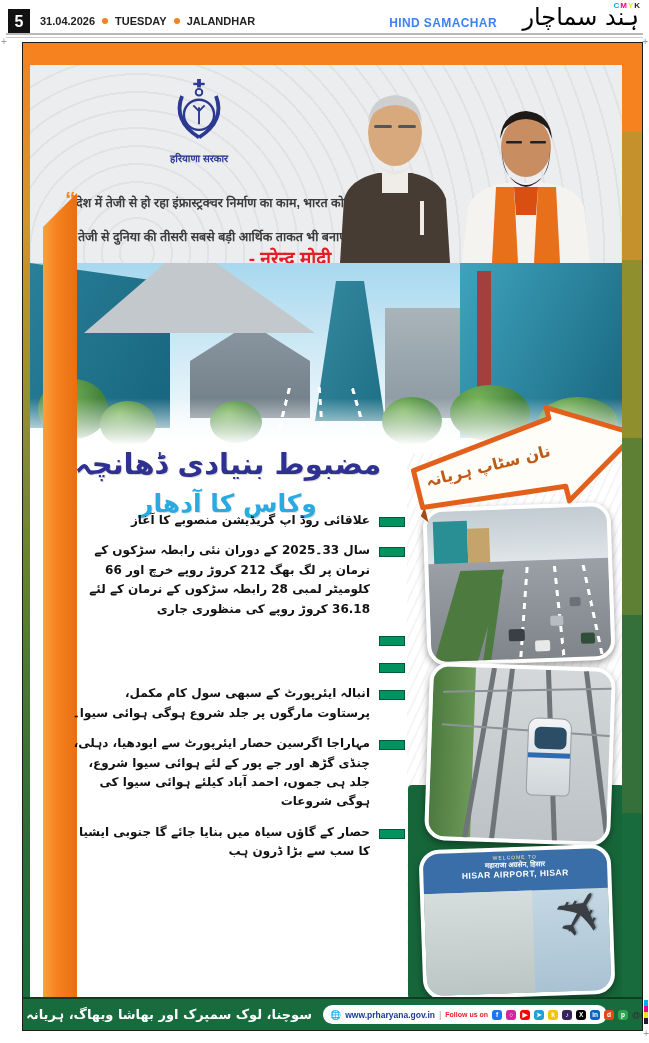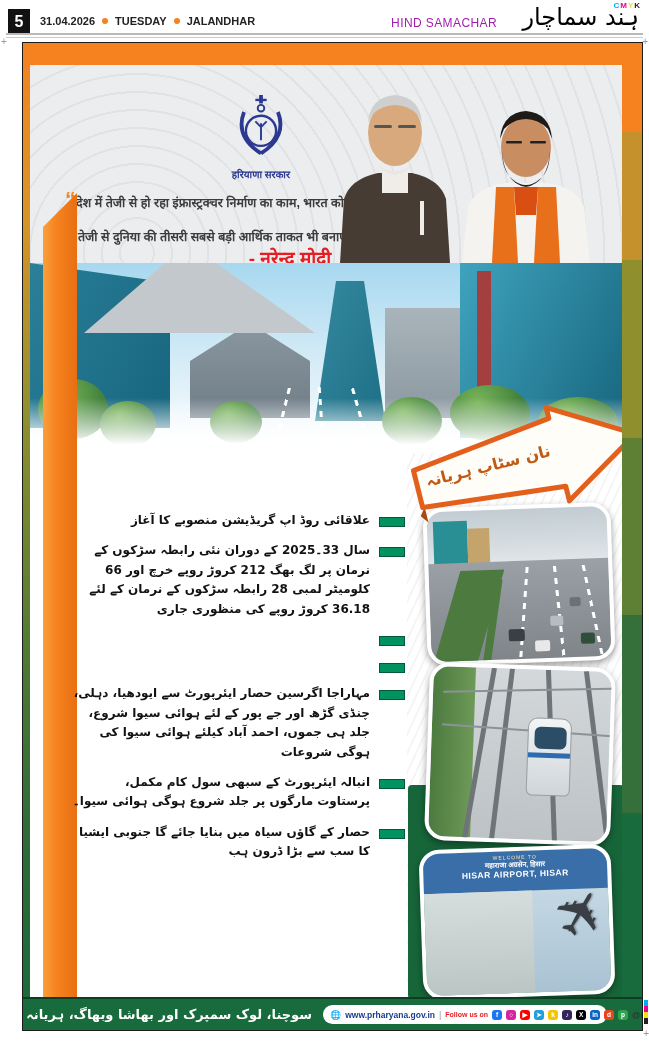--- a/index.html
+++ b/index.html
@@ -13,39 +13,39 @@
   
   .cmyk { right:8px; top:1px; font-size:8px; font-weight:bold; letter-spacing:1px; }
   .cmyk span:nth-child(1){color:#00aeef}.cmyk span:nth-child(2){color:#ec008c}
   .cmyk span:nth-child(3){color:#f7e017}.cmyk span:nth-child(4){color:#231f20}
   .regmark { color:#9a9a9a; font-size:10px; }
   .pagenum { left:8px; top:9px; width:22px; height:25px; background:#121212; color:#fff;
     font-size:16px; font-weight:bold; display:flex; align-items:center; justify-content:center; }
   .dateline { left:40px; top:15px; font-size:11px; font-weight:bold; color:#222;
     display:flex; align-items:center; gap:7px; }
   .dot { width:6px; height:6px; border-radius:50%; background:#f5821f; display:inline-block; }
-  .masthead-en { right:152px; top:16px; color:#a21caf; font-size:12px; font-weight:normal; letter-spacing:.4px; }
+  .masthead-en { right:152px; top:16px; color:#3b82f6; font-size:12px; font-weight:bold; letter-spacing:.4px; }
   .masthead-ur { right:10px; top:3px; color:#000000; font-size:24px; font-weight:normal;
     font-family:"DejaVu Sans", sans-serif; direction:rtl; }
   .header-rule { left:6px; top:33px; width:637px; height:5px;
     border-top:2px solid #b9b9b9; border-bottom:1px solid #c9c9c9; }
 
   
   #ad { left:22px; top:42px; width:621px; height:989px; border:1px solid #1c1c1c;
     background:#fff; overflow:hidden; }
   .edge-left { left:0; top:0; width:7px; height:100%; z-index:30;
     background:linear-gradient(180deg,#f5821f 0%,#d89428 18%,#8f8f2e 38%,#4f7a33 62%,#2f6b38 80%,#176b3c 100%); }
   .edge-right { right:0; top:0; width:20px; height:100%; z-index:30;
     background:linear-gradient(180deg,#f5821f 0 9%,#c4912c 9% 22%,#8f8f2e 22% 40%,#5d8034 40% 58%,#35703a 58% 78%,#176b3c 78% 100%); }
   .top-band { left:0; top:0; width:100%; height:22px; background:#f5821f; z-index:25; }
 
   
   .hero { left:7px; top:22px; width:594px; height:198px; background:#ecedef;
     background-image:repeating-radial-gradient(circle at 18% 95%, rgba(255,255,255,0) 0 16px, rgba(160,160,168,.14) 16px 18px); }
-  .emblem-wrap { left:140px; top:30px; width:120px; text-align:right; }
+  .emblem-wrap { left:140px; top:14px; width:120px; text-align:left; }
   .emblem-caption { margin-top:2px; font-size:10px; font-weight:bold; color:#2b3990; }
   .quote-block { left:30px; top:118px; width:330px; text-align:center; color:#3c3c3c;
     font-size:12.5px; font-weight:bold; line-height:1.55; }
   .qmark { color:#f5821f; font-size:22px; font-weight:bold; }
   .attribution { left:160px; top:180px; width:200px; text-align:center; color:#e31e24;
     font-size:19px; font-weight:bold; }
   .portrait { bottom:0; }
 
   
   .city { left:7px; top:220px; width:594px; height:190px; overflow:hidden;
@@ -224,20 +224,24 @@
       <div class="tree" style="left:352px;bottom:8px;width:60px;height:48px"></div>
       <div class="tree" style="left:420px;bottom:12px;width:80px;height:56px"></div>
       <div class="tree" style="left:508px;bottom:6px;width:80px;height:50px"></div>
       <div class="abs cityfade"></div>
     </div>
 
     <div class="abs left-bar"></div>
 
     <div class="abs stripes"></div>
 
+    <div class="abs headline">
+      <div class="l1">مضبوط بنیادی ڈھانچہ</div>
+      <div class="l2">وکاس کا آدھار</div>
+    </div>
 
     <div class="abs ribbon">
       <svg width="232" height="104" viewBox="0 0 232 104">
         <polygon points="6,86 6,70 0,78" fill="#a84a10"></polygon>
         <polygon points="4,32 148,14 148,3 228,50 148,99 148,84 4,70" fill="#fffdf7" stroke="#e2601c" stroke-width="5" stroke-linejoin="round"></polygon>
       </svg>
       <div class="ribbon-label">نان سٹاپ ہریانہ</div>
     </div>
 
     <div class="abs bullets">
@@ -250,25 +254,25 @@
           <span class="bullet-text">سال 33۔2025 کے دوران نئی رابطہ سڑکوں کے نرمان پر لگ بھگ 212 کروڑ روپے خرچ اور 66 کلومیٹر لمبی 28 رابطہ سڑکوں کے نرمان کے لئے 36.18 کروڑ روپے کی منظوری جاری</span>
         </div>
       <div class="bullet-row">
           <span class="bullet-marker"></span>
         </div>
       <div class="bullet-row">
           <span class="bullet-marker"></span>
         </div>
       <div class="bullet-row">
           <span class="bullet-marker"></span>
+          <span class="bullet-text">انبالہ ایئرپورٹ کے سبھی سول کام مکمل، پرستاوت مارگوں پر جلد شروع ہوگی ہوائی سیوا۔</span>
+        </div>
+      <div class="bullet-row">
+          <span class="bullet-marker"></span>
           <span class="bullet-text">مہاراجا اگرسین حصار ایئرپورٹ سے ایودھیا، دہلی، چنڈی گڑھ اور جے پور کے لئے ہوائی سیوا شروع، جلد ہی جموں، احمد آباد کیلئے ہوائی سیوا کی ہوگی شروعات</span>
-        </div>
-      <div class="bullet-row">
-          <span class="bullet-marker"></span>
-          <span class="bullet-text">انبالہ ایئرپورٹ کے سبھی سول کام مکمل، پرستاوت مارگوں پر جلد شروع ہوگی ہوائی سیوا۔</span>
         </div>
       <div class="bullet-row">
           <span class="bullet-marker"></span>
           <span class="bullet-text">حصار کے گاؤں سیاہ میں بنایا جائے گا جنوبی ایشیا کا سب سے بڑا ڈرون ہب</span>
         </div>
     </div>
 
     <div class="abs green-panel"></div>
 
     <div class="abs photo-frame" style="left:402px;top:462px;width:188px;height:158px;transform:rotate(-2deg);">

